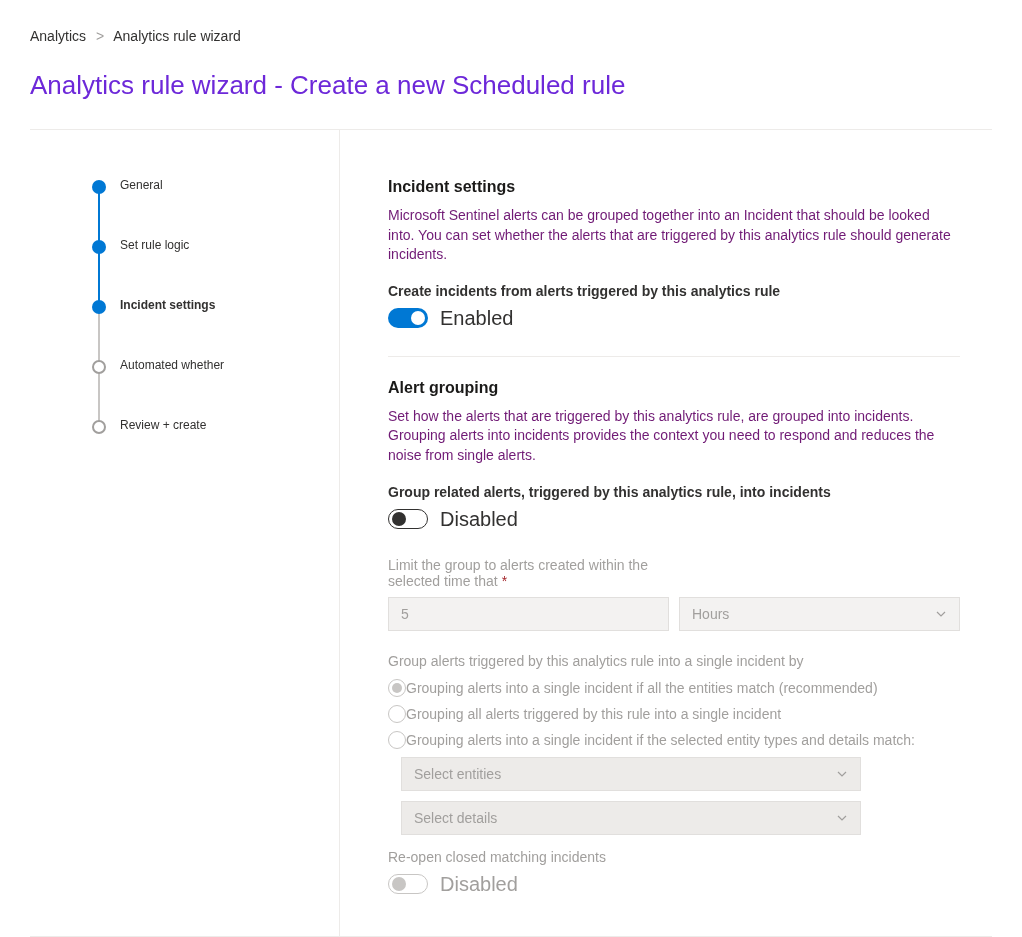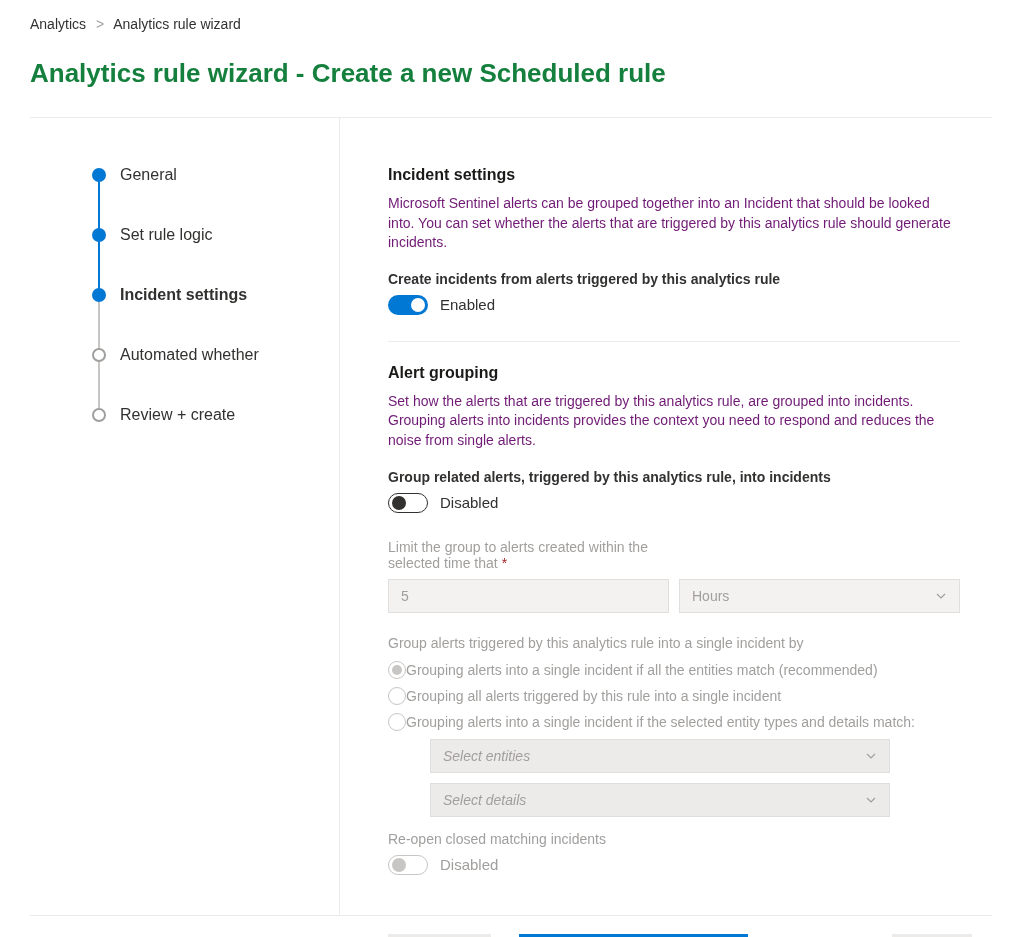--- a/index.html
+++ b/index.html
@@ -7,27 +7,28 @@
     font-family: "Segoe UI", -apple-system, sans-serif;
     font-size: 14px;
     color: #323130;
     background: #fff;
     padding: 16px 30px 30px 30px;
   }
   .breadcrumb {
     font-size: 14px;
     color: #605e5c;
     margin-bottom: 26px;
+    margin-top: 12px;
   }
   .breadcrumb .bc-item { color: #323130; }
   .breadcrumb .bc-sep { margin: 0 6px; color: #a19f9d; }
   h1.page-title {
     font-size: 26px;
-    font-weight: 700;
-    color: #15803d;
+    font-weight: 400;
+    color: #6d28d9;
     margin-bottom: 28px;
   }
   .wizard-body {
     border-top: 1px solid #edebe9;
     border-bottom: 1px solid #edebe9;
     display: flex;
   }
   .nav-col {
     width: 310px;
     border-right: 1px solid #edebe9;
@@ -61,21 +62,21 @@
     top: 2px;
     width: 14px; height: 14px;
     border-radius: 50%;
     background: #0078d4;
   }
   .steps li.future .step-dot {
     background: #fff;
     border: 2px solid #a19f9d;
     width: 14px; height: 14px;
   }
-  .step-label { font-size: 16px; color: #323130; }
+  .step-label { font-size: 12px; color: #323130; }
   .steps li.current .step-label { font-weight: 700; }
 
   .form-col {
     flex: 1;
     padding: 48px 20px 40px 48px;
     max-width: 640px;
   }
   .section-heading {
     font-size: 16px;
     font-weight: 700;
@@ -108,21 +109,21 @@
     top: 3px;
     width: 14px; height: 14px;
     border-radius: 50%;
   }
   .toggle.on { background: #0078d4; }
   .toggle.on .knob { right: 3px; background: #fff; }
   .toggle.off { background: #fff; border: 1px solid #323130; }
   .toggle.off .knob { left: 3px; top: 2px; background: #323130; }
   .toggle.off.disabled { border-color: #c8c6c4; }
   .toggle.off.disabled .knob { background: #c8c6c4; }
-  .toggle-state { font-size: 15px; }
+  .toggle-state { font-size: 20px; }
   .toggle-state.muted { color: #a19f9d; }
 
   hr.sec-div { border: none; border-top: 1px solid #edebe9; margin: 26px 0 22px 0; }
 
   .two-col { display: flex; gap: 10px; margin-top: 4px; }
   .textbox, .dropdown {
     height: 34px;
     border: 1px solid #e1dfdd;
     background: #f3f2f1;
     color: #a19f9d;
@@ -152,21 +153,21 @@
     position: relative;
   }
   .radio-item.selected .radio-circle::after {
     content: "";
     position: absolute;
     left: 3px; top: 3px;
     width: 10px; height: 10px;
     background: #c8c6c4;
     border-radius: 50%;
   }
-  .nested-dd { margin-left: 42px; margin-top: 6px; margin-bottom: 10px; font-style: italic; }
+  .nested-dd { margin-left: 13px; margin-top: 6px; margin-bottom: 10px; }
   .nested-dd .dropdown { width: 460px; background: #edebe9; }
   .btn {
     height: 34px;
     padding: 0 18px;
     font-size: 14px;
     border: none;
     cursor: pointer;
     font-family: inherit;
   }
   .btn.secondary { background: #edebe9; color: #323130; }

